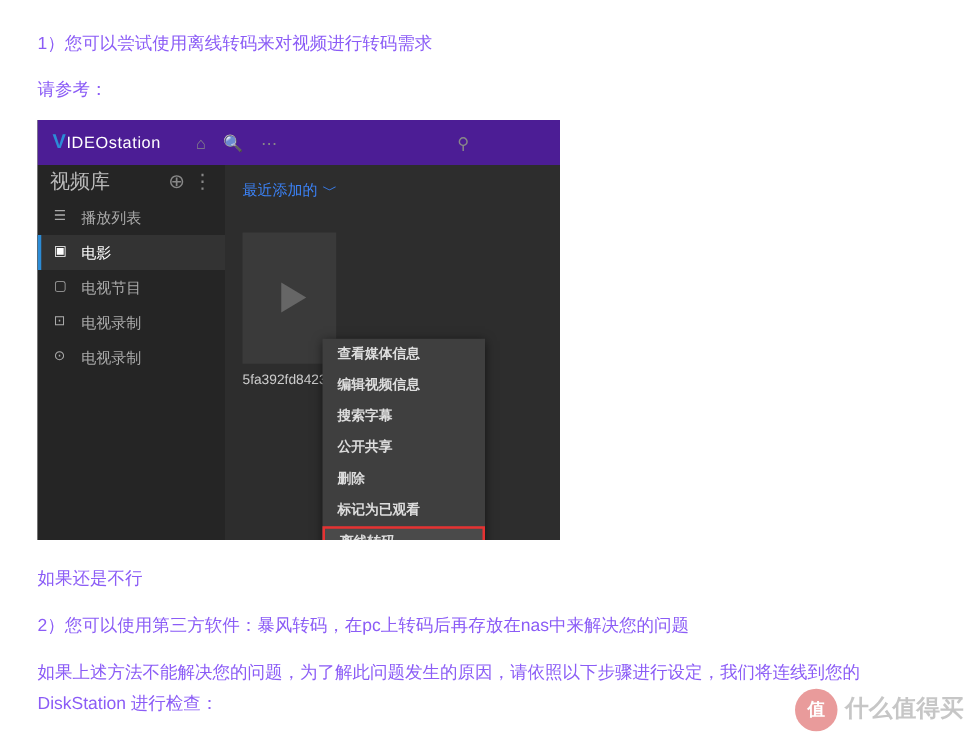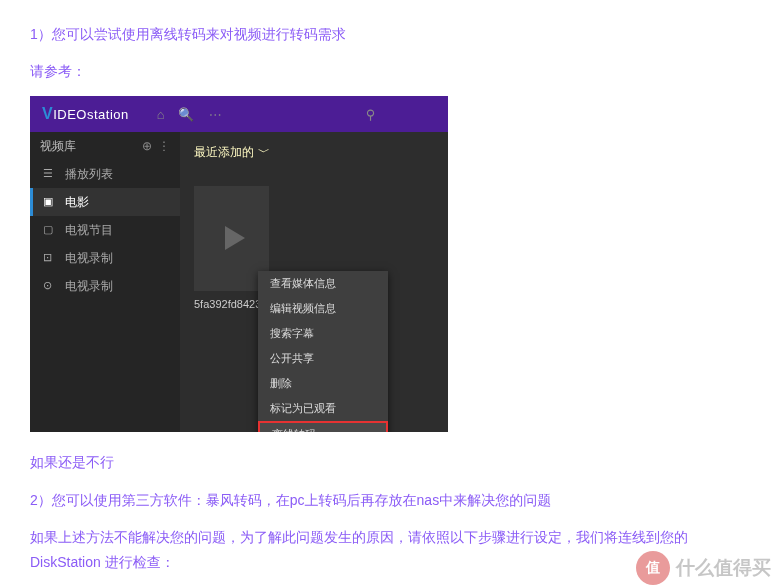--- a/index.html
+++ b/index.html
@@ -7,32 +7,32 @@
     .text-block { margin: 12px 0; color: #8b5cf6; }
     .app-window { width: 418px; height: 336px; background: #1e1e1e; margin: 8px 0 18px 0; position: relative; overflow: hidden; }
     .topbar { height: 36px; background: #4c1d95; display: flex; align-items: center; padding: 0 12px; gap: 10px; }
     .brand { color: #fff; font-size: 13px; letter-spacing: 0.5px; }
     .brand .v { color: #2c8cd6; font-weight: bold; font-size: 16px; }
     .topbar-icons { display: flex; gap: 14px; margin-left: 18px; }
     .topbar-icons span { color: #888; font-size: 13px; cursor: pointer; }
     .filter-icon { margin-left: 130px; }
     .body-area { display: flex; height: calc(100% - 36px); }
     .sidebar { width: 150px; background: #252525; }
-    .lib-header { height: 28px; display: flex; align-items: center; padding: 0 10px; color: #bbb; font-size: 12px; justify-content: space-between; }
+    .lib-header { height: 28px; display: flex; align-items: center; padding: 0 10px; color: #bbb; font-size: 16px; justify-content: space-between; }
     .lib-header .controls { display: flex; gap: 6px; color: #888; }
     .nav-item { height: 28px; display: flex; align-items: center; padding: 0 10px; color: #aaa; font-size: 12px; gap: 8px; cursor: pointer; border-left: 3px solid transparent; }
     .nav-item.active { background: #333; color: #fff; border-left-color: #2c8cd6; }
     .nav-icon { width: 14px; display: inline-block; font-size: 11px; }
     .main-area { flex: 1; background: #2d2d2d; padding: 10px 14px; position: relative; }
-    .sort-header { color: #fef9c3; font-size: 12px; display: flex; align-items: center; gap: 4px; cursor: pointer; }
+    .sort-header { color: #3b82f6; font-size: 12px; display: flex; align-items: center; gap: 4px; cursor: pointer; }
     .thumb { width: 75px; height: 105px; background: #3a3a3a; margin-top: 22px; display: flex; align-items: center; justify-content: center; position: relative; }
     .play-triangle { width: 0; height: 0; border-left: 20px solid #666; border-top: 12px solid transparent; border-bottom: 12px solid transparent; margin-left: 6px; }
     .thumb-label { color: #ccc; font-size: 11px; margin-top: 4px; width: 75px; overflow: hidden; white-space: nowrap; }
     .ctx-menu { position: absolute; left: 228px; top: 175px; width: 130px; background: #3f3f3f; box-shadow: 0 2px 8px rgba(0,0,0,0.6); }
-    .ctx-item { height: 25px; display: flex; align-items: center; padding: 0 12px; color: #ddd; font-size: 11px; cursor: pointer; }
+    .ctx-item { height: 25px; display: flex; align-items: center; padding: 0 12px; color: #ddd; font-size: 11px; cursor: pointer; font-weight: bold; }
     .ctx-item.highlight { background: #4a4a4a; border: 2px solid #e63232; height: 27px; }
     .watermark { position: absolute; right: 12px; bottom: 12px; display: flex; align-items: center; gap: 6px; opacity: 0.55; }
     .wm-circle { width: 34px; height: 34px; border-radius: 50%; background: #d84a4a; color: #fff; display: flex; align-items: center; justify-content: center; font-size: 14px; font-weight: bold; }
     .wm-text { font-size: 19px; color: #999; font-weight: bold; }
   </style>
 </head>
 <body>
 
 <div class="text-block">1）您可以尝试使用离线转码来对视频进行转码需求</div>
 <div class="text-block">请参考：</div>

